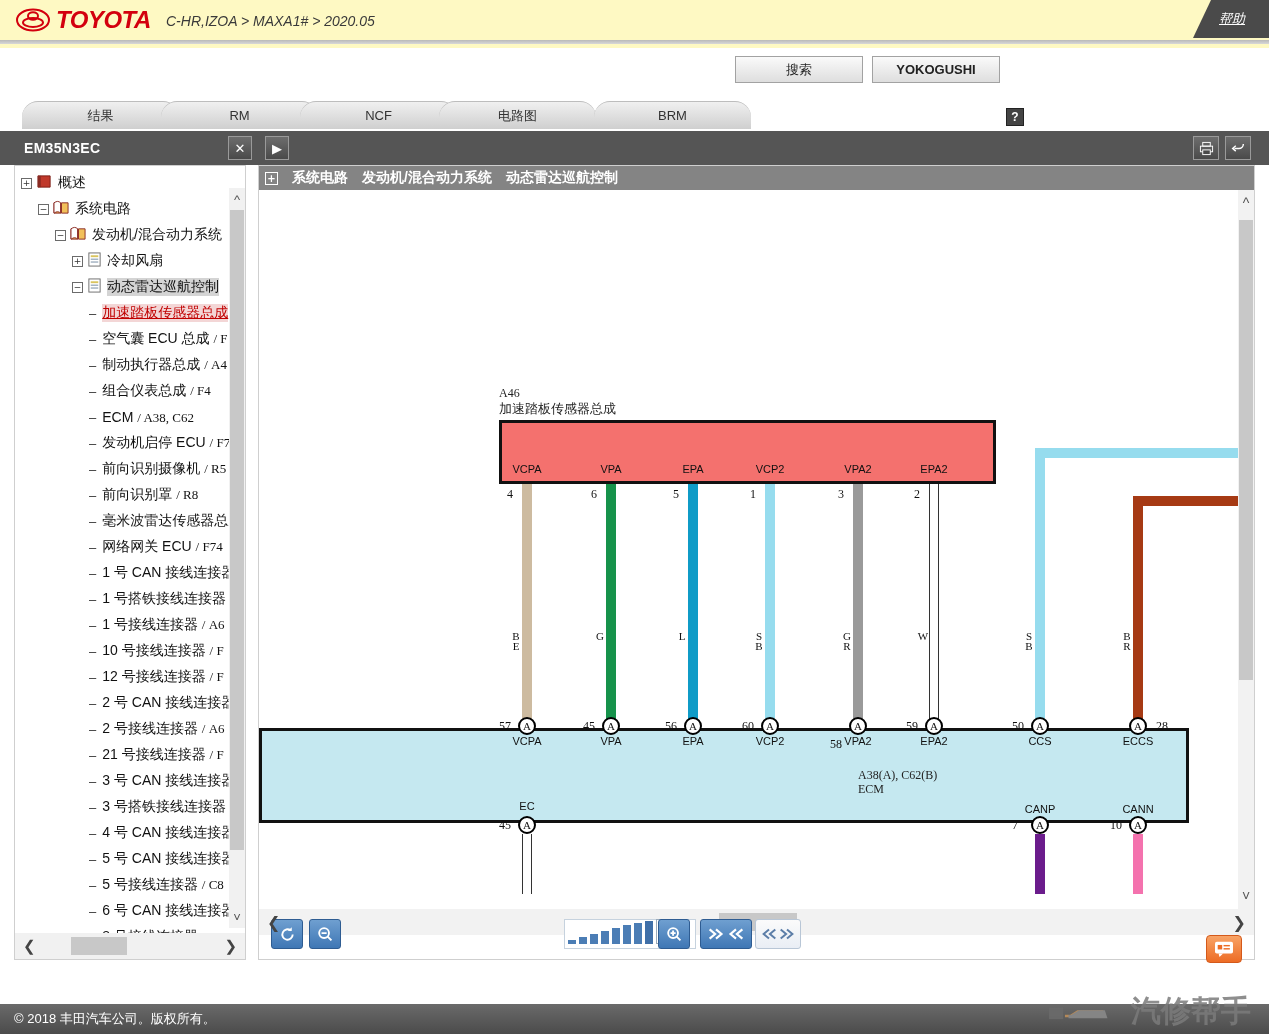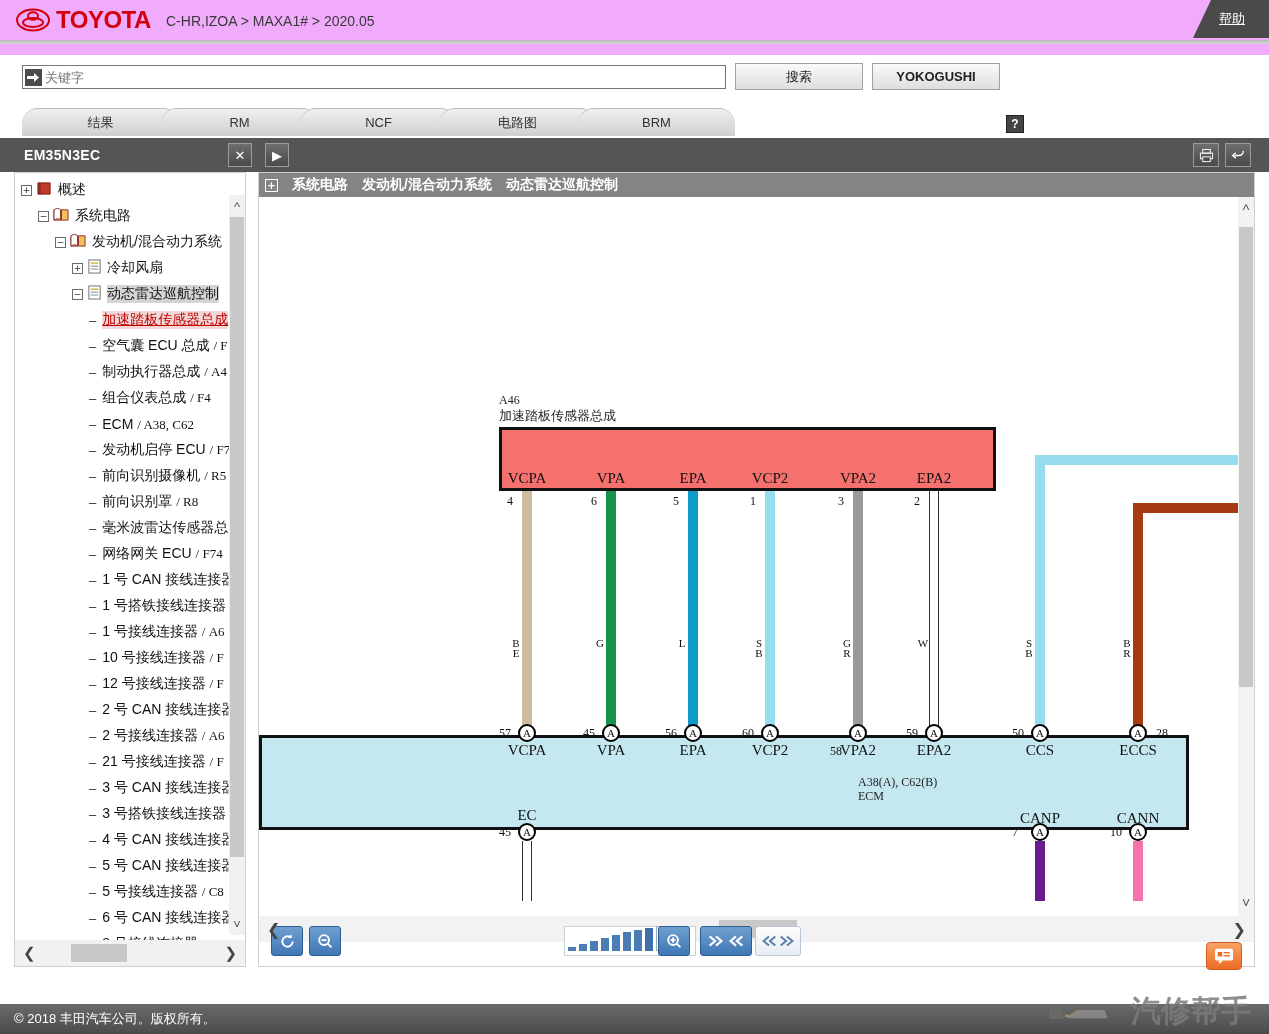--- a/index.html
+++ b/index.html
@@ -6,21 +6,21 @@
   html, body { margin:0; padding:0; }
   body {
     width:1269px; height:1034px;
     background:#ffffff;
     font-family:"Liberation Sans","DejaVu Sans",sans-serif;
     font-size:13px; color:#222;
     overflow:hidden; position:relative;
   }
 
   
-  .header { position:relative; height:55px; background:#f0abfc; }
+  .header { position:relative; height:48px; background:#fef9c3;font-style:italic; }
   .toyota-logo {
     position:absolute; left:16px; top:6px;
     display:flex; align-items:center; gap:6px;
   }
   .toyota-mark { width:34px; height:24px; }
   .toyota-word {
     font-family:"Liberation Sans",sans-serif;
     font-weight:bold; font-size:24px; letter-spacing:-0.5px;
     color:#D3000E;
   }
@@ -232,21 +232,21 @@
   .pin-num {
     position:absolute; font-family:"Liberation Serif",serif; font-size:12px; color:#111;
   }
   .pin-circle {
     position:absolute; width:18px; height:18px; border:2px solid #000;
     border-radius:50%; background:#fff;
     display:flex; align-items:center; justify-content:center;
     font-family:"Liberation Serif",serif; font-size:11px; color:#111;
   }
   .term-lbl {
-    position:absolute; font-family:Liberation Serif, serif; font-size:15px;
+    position:absolute; font-family:Liberation Sans, sans-serif; font-size:11px;
     color:#111; text-align:center; transform:translateX(-50%);
   }
   .wire { position:absolute; }
 </style>
 </head>
 <body>
 
 <div class="header">
   <div class="toyota-logo">
     <svg class="toyota-mark" viewBox="0 0 68 48">
@@ -257,47 +257,39 @@
     <span class="toyota-word">TOYOTA</span>
   </div>
   <div class="breadcrumb">C-HR,IZOA &gt; MAXA1# &gt; 2020.05</div>
   <div class="help-tab">
     <span>帮助</span>
   </div>
   <div class="header-rule"></div>
 </div>
 
 <div class="searchbar">
-  <div class="search-input-wrap">
-    <span class="search-go">
-      <svg width="13" height="11" viewBox="0 0 13 11">
-          <path d="M0 4h7V1l5 4.5L7 10V7H0z" fill="#fff"></path>
-        </svg>
-    </span>
-    <input class="search-input" type="text" placeholder="关键字" style="">
-  </div>
   <button class="btn-grey" id="search-button">搜索</button>
   <button class="btn-grey" id="yokogushi-button">YOKOGUSHI</button>
   <div class="help-q">?</div>
 </div>
 
 <div class="tabs">
   <div class="tab" style="left:22px;">
       <span>结果</span>
     </div>
   <div class="tab" style="left:161px;">
       <span>RM</span>
     </div>
   <div class="tab" style="left:300px;">
       <span>NCF</span>
     </div>
   <div class="tab" style="left:439px;">
       <span>电路图</span>
     </div>
-  <div class="tab" style="left:578px;">
+  <div class="tab" style="left:594px;">
       <span>BRM</span>
     </div>
 </div>
 
 <div class="docbar">
   <div class="doc-title">EM35N3EC</div>
   <div class="sq-btn" id="doc-close-button">✕</div>
   <div class="sq-btn" id="doc-next-button">▶</div>
   <div class="sq-btn" id="print-button">
     <svg width="15" height="15" viewBox="0 0 16 16">

